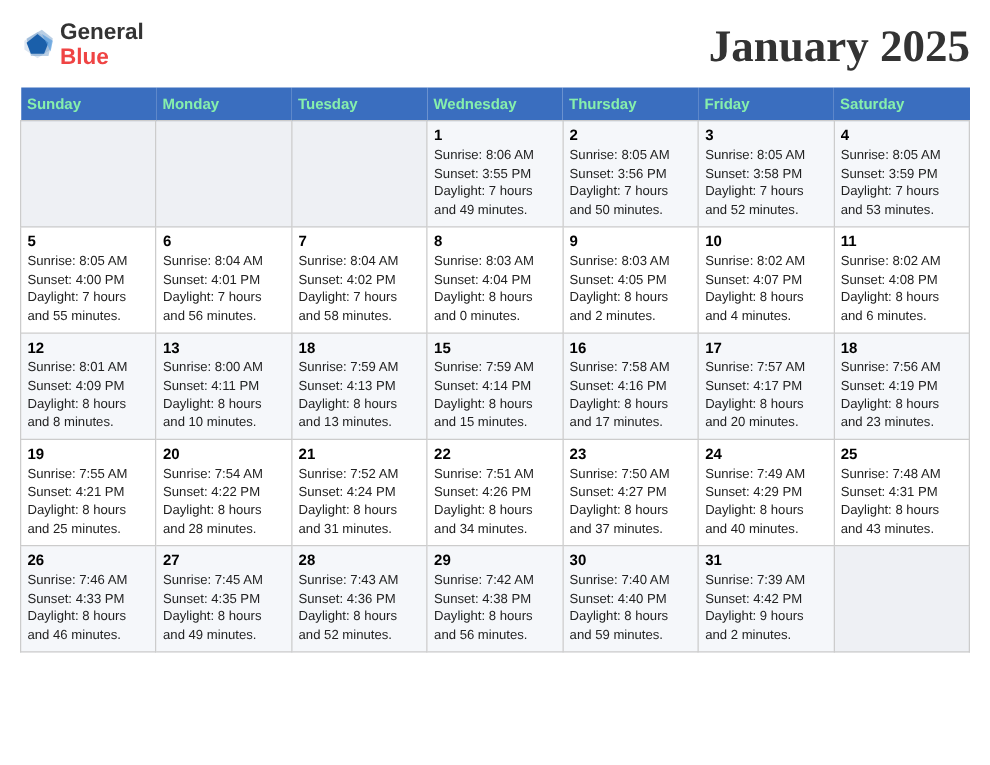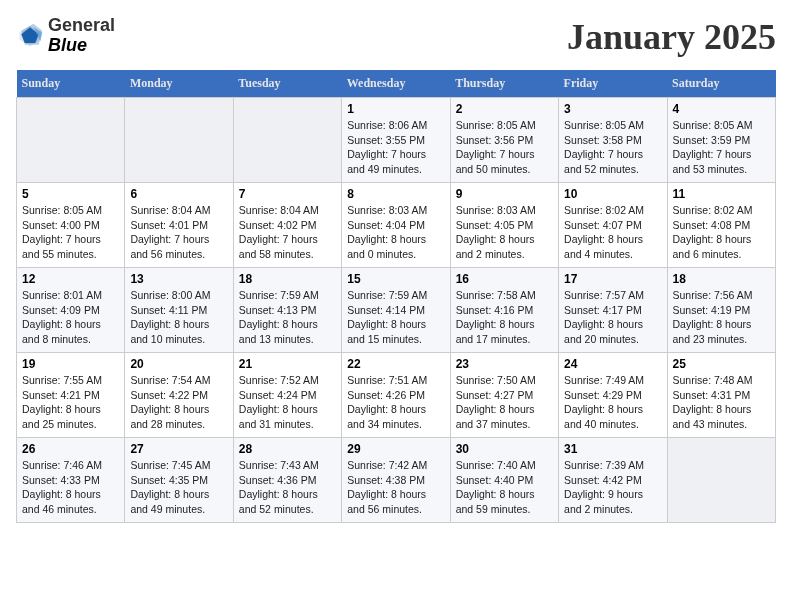--- a/index.html
+++ b/index.html
@@ -20,21 +20,21 @@
       display: flex;
       align-items: center;
       gap: 4px;
     }
     .logo-text {
       font-size: 18px;
       font-weight: bold;
       line-height: 1.1;
     }
     .logo-general { color: #333; }
-    .logo-blue { color: #000000; font-style: italic; }
+    .logo-blue { color: #ef4444; }
     .logo-icon {
       width: 28px;
       height: 28px;
     }
     .title-block { text-align: right; }
     .month-title {
       font-size: 36px;
       font-weight: bold;
       color: #333;
       font-family: Liberation Serif, serif;
@@ -43,26 +43,25 @@
       font-size: 16px;
       color: #555;
     }
     table {
       width: 100%;
       border-collapse: collapse;
       font-size: 11px;
     }
     thead th {
       background-color: #3a6ebf;
-      color: #e5e5e5;
+      color: #86efac;
       text-align: left;
       padding: 6px 5px;
       font-size: 12px;
       font-weight: bold;
-      font-family: Liberation Serif, serif;
     }
     tbody tr td {
       border: 1px solid #ccc;
       vertical-align: top;
       padding: 4px 5px;
       width: calc(100% / 7);
       min-height: 80px;
       height: 85px;
     }
     .day-num {

